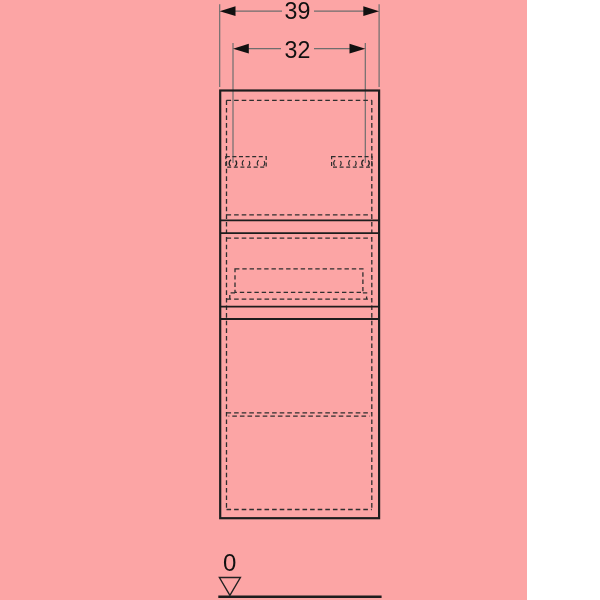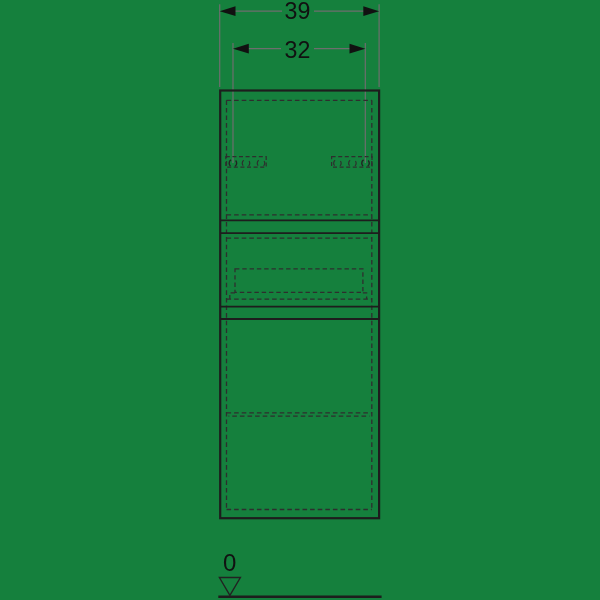--- a/index.html
+++ b/index.html
@@ -1,16 +1,16 @@
 <!DOCTYPE html>
 <html><head>
 <meta charset="utf-8">
 <style>
   html,body{margin:0;padding:0;background:#ffffff;}
-  .wrap{width:600px;height:600px;position:relative;background:#15803d;overflow:hidden;}
+  .wrap{width:527px;height:600px;position:relative;background:#fca5a5;overflow:hidden;}
   svg{display:block;}
   text{font-family:"Liberation Sans",sans-serif;fill:#111;}
 </style>
 </head>
 <body>
 <div class="wrap">
 <svg width="600" height="600" viewBox="0 0 600 600">
 
   <line x1="219.7" y1="4.2" x2="219.7" y2="87" stroke="#6e6e6e" stroke-width="1.2"></line>
 

